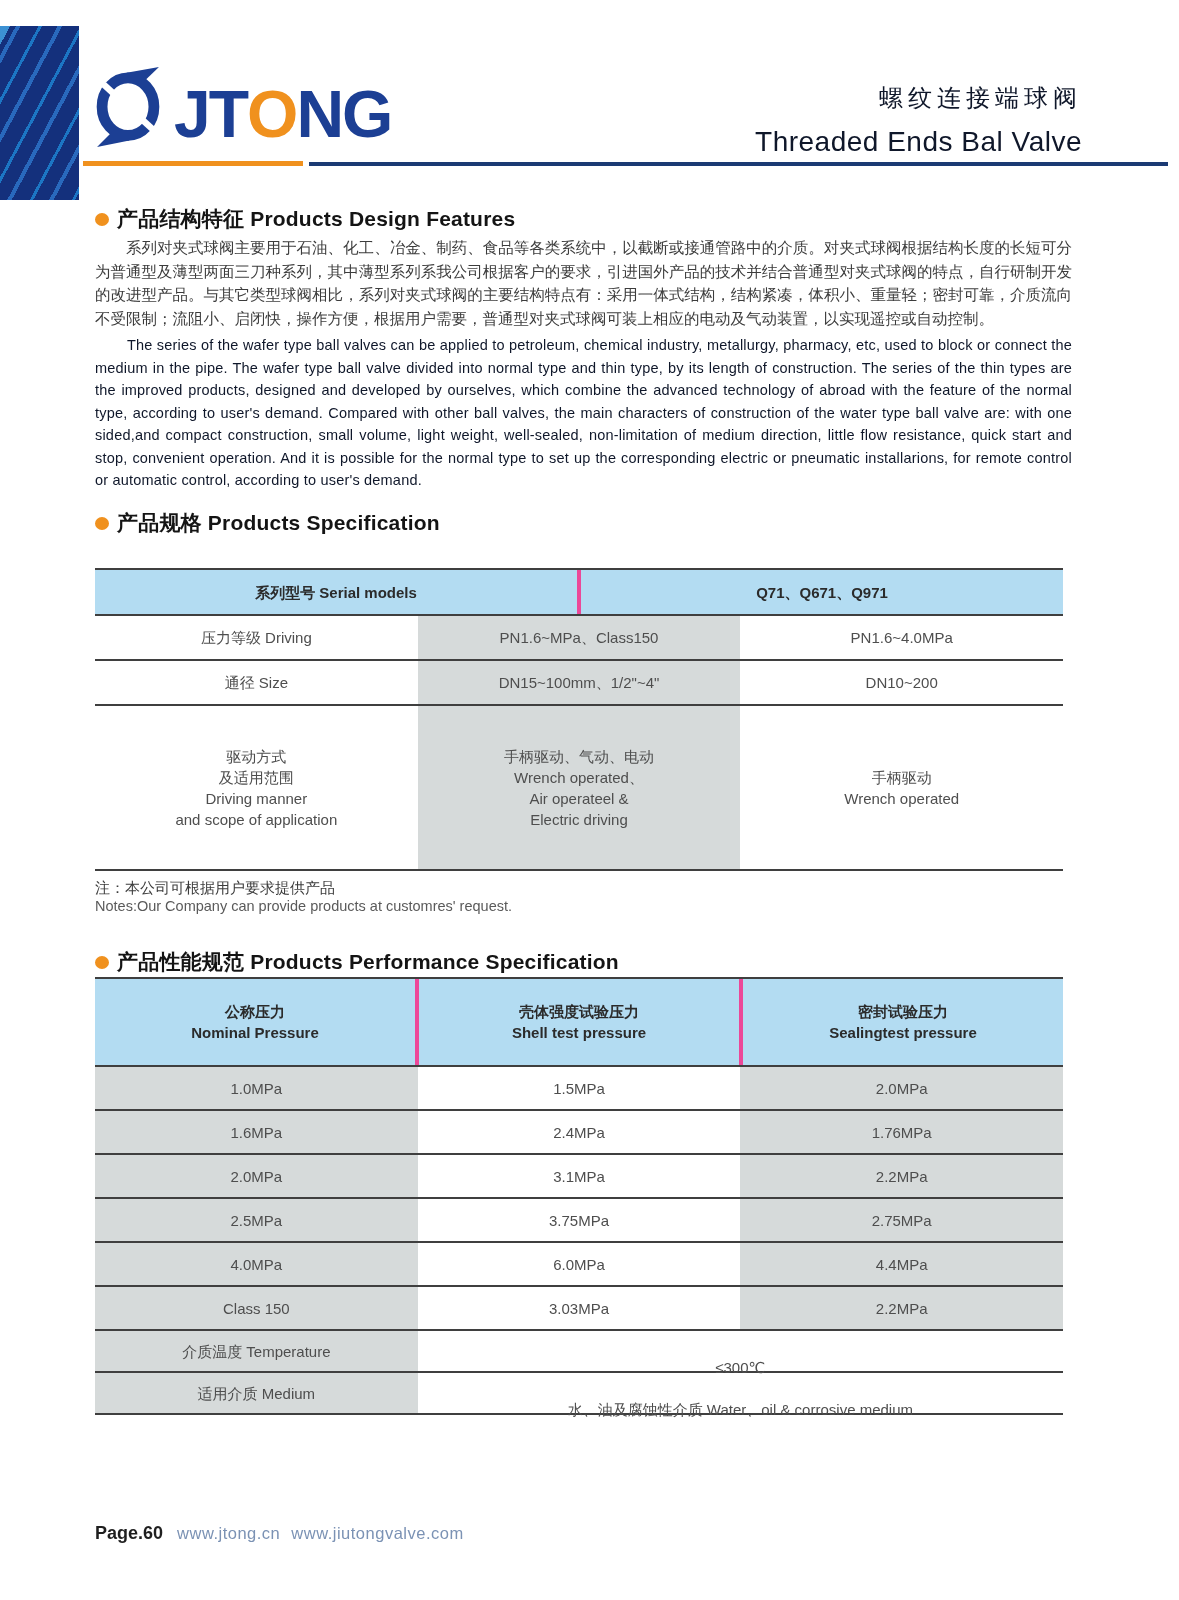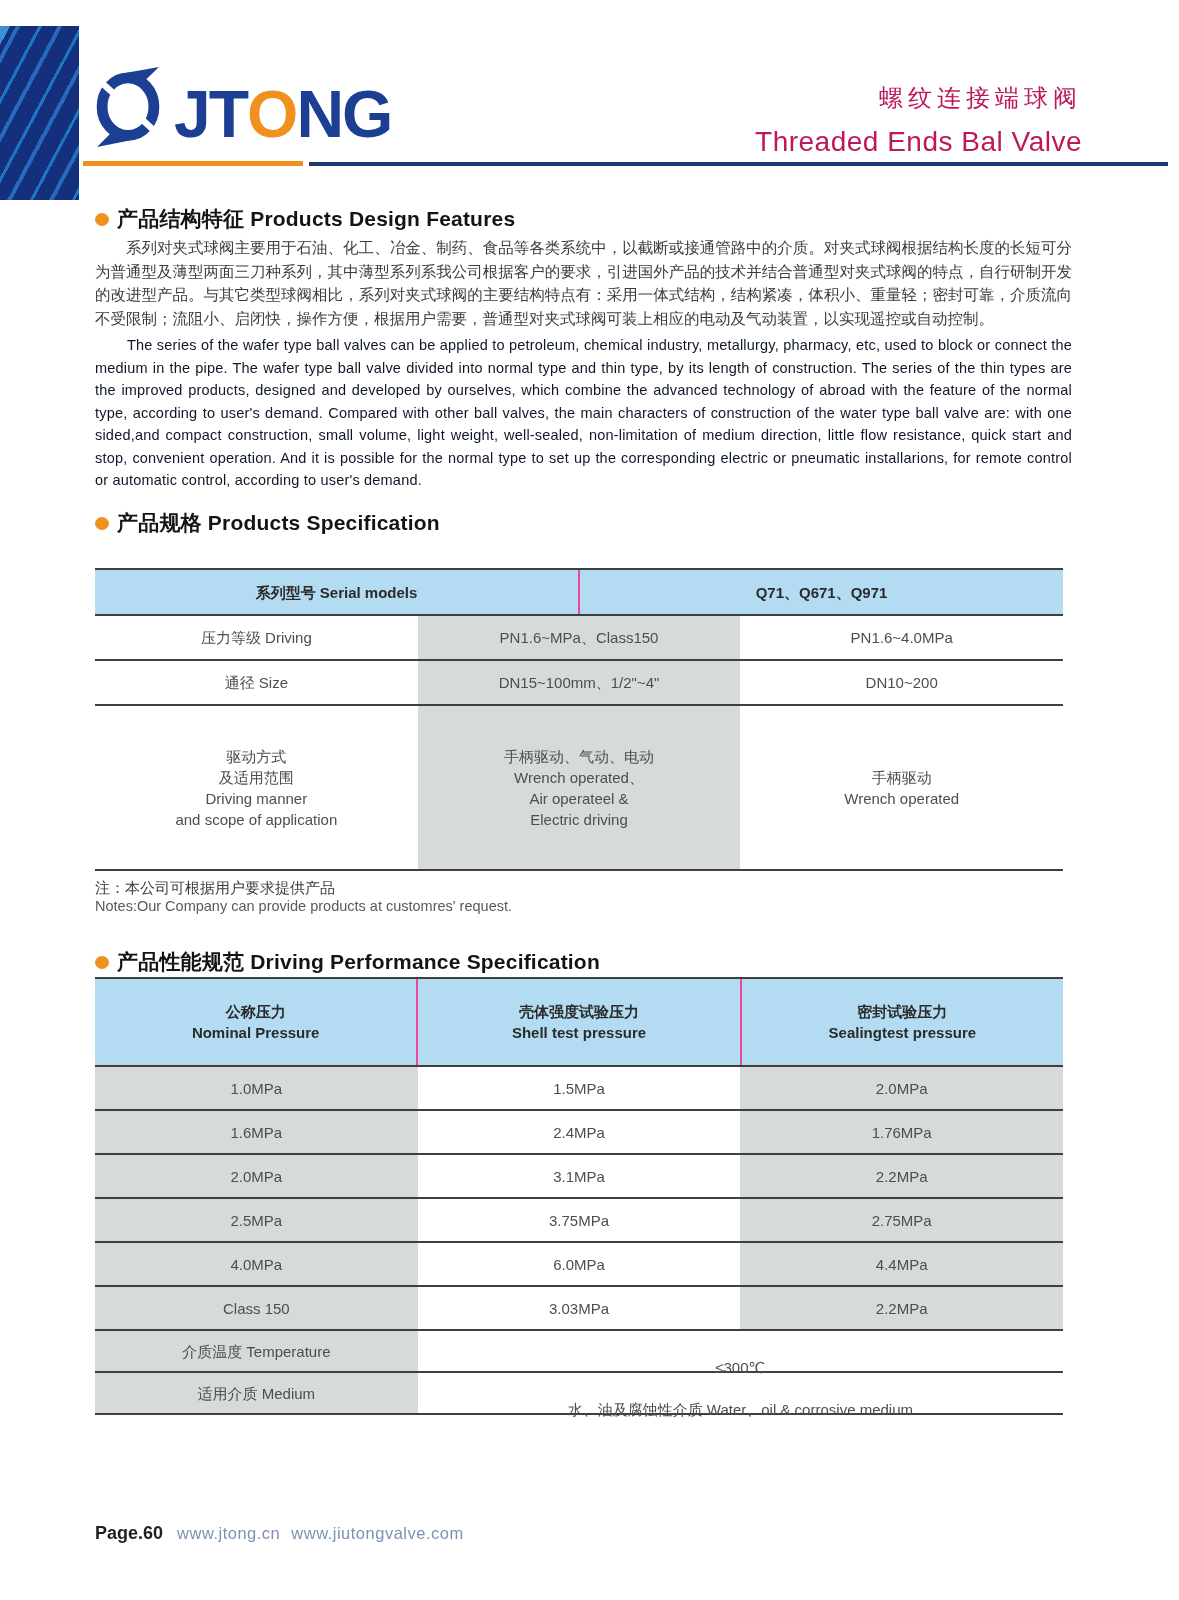--- a/index.html
+++ b/index.html
@@ -22,37 +22,37 @@
   
   .logo{position:absolute;left:92px;top:64px;display:flex;align-items:center;}
   .logo-mark{width:72px;height:86px;}
   .wordmark{display:flex;align-items:center;margin-left:10px;margin-top:14px;
     font-weight:900;font-size:66px;letter-spacing:-2px;line-height:1;}
   .wm-blue{color:#1c3f94;}
   .wm-orange{color:#f0911e;}
   .rule-orange{position:absolute;left:83px;top:161px;width:220px;height:5px;background:#f0911e;}
   .rule-navy{position:absolute;left:309px;top:162px;width:859px;height:4px;background:#1b3a73;}
   
-  .header-titles{position:absolute;right:97px;top:82px;text-align:right;color:#be185d;}
+  .header-titles{position:absolute;right:97px;top:82px;text-align:right;color:#0f172a;}
   .header-title-zh{font-size:24px;letter-spacing:5px;font-weight:500;}
   .header-title-en{font-size:28px;margin-top:12px;letter-spacing:.5px;}
   
   .section-hdr{position:absolute;left:95px;display:flex;align-items:center;}
   .bullet{width:14px;height:13px;border-radius:50%;background:#f0911e;margin-right:8px;flex:0 0 auto;}
   .section-title{font-size:21px;font-weight:bold;color:#141414;letter-spacing:.2px;white-space:nowrap;}
   
   .para{position:absolute;left:95px;width:977px;text-align:justify;}
   .para-zh{top:236px;font-size:15.5px;line-height:23.5px;color:#3c3c3c;text-indent:2em;}
   .para-en{top:334px;font-size:14.5px;line-height:22.5px;color:#0f172a;text-indent:2.2em;letter-spacing:.2px;}
   
   .tbl{position:absolute;left:95px;width:968px;border-top:2px solid #3f3f3f;}
   .trow{display:flex;border-bottom:2px solid #3f3f3f;}
   .tcell{flex:1 1 33.333%;display:flex;align-items:center;justify-content:center;
     text-align:center;font-size:15px;color:#4e4e4e;white-space:pre-line;line-height:21px;}
-  .thead .tcell{background:#b3dcf2;font-weight:bold;color:#2b2b2b;border-right:2px solid #ec4899;}
+  .thead .tcell{background:#b3dcf2;font-weight:bold;color:#2b2b2b;border-right:4px solid #ec4899;}
   .thead .tcell:last-child{border-right:none;}
   .h44{height:44px;} .h43{height:43px;} .h42{height:42px;} .h40{height:40px;}
   .h86{height:86px;} .h163{height:163px;}
   .bg-gray{background:#d6dada;} .bg-white{background:#ffffff;}
   .merged-val{flex:2 1 66.666%;margin-top:32px;}
   
   .notes{position:absolute;left:95px;top:878px;line-height:19px;}
   .note-zh{font-size:15px;color:#3c3c3c;}
   .note-en{font-size:14.5px;color:#5a5a5a;}
   
@@ -129,21 +129,21 @@
     </div>
   </div>
 
   <div class="notes">
     <div class="note-zh">注：本公司可根据用户要求提供产品</div>
     <div class="note-en">Notes:Our Company can provide products at customres' request.</div>
   </div>
 
   <div class="section-hdr" style="top:948px;">
     <span class="bullet"></span>
-    <span class="section-title">产品性能规范 Driving Performance Specification</span>
+    <span class="section-title">产品性能规范 Products Performance Specification</span>
   </div>
 
   <div class="tbl" style="top:977px;">
     <div class="trow thead h86">
       <div class="tcell">公称压力
 Nominal Pressure</div>
       <div class="tcell">壳体强度试验压力
 Shell test pressure</div>
       <div class="tcell">密封试验压力
 Sealingtest pressure</div>

